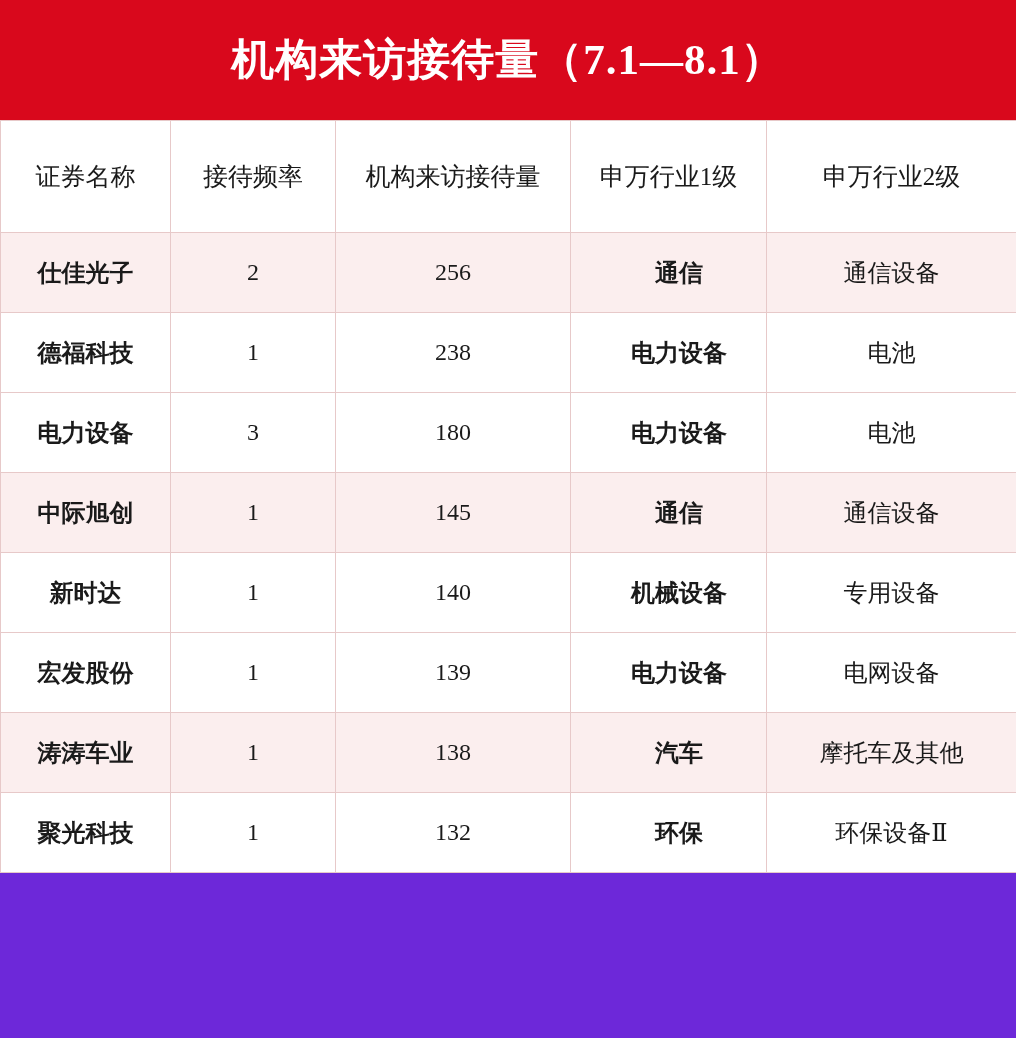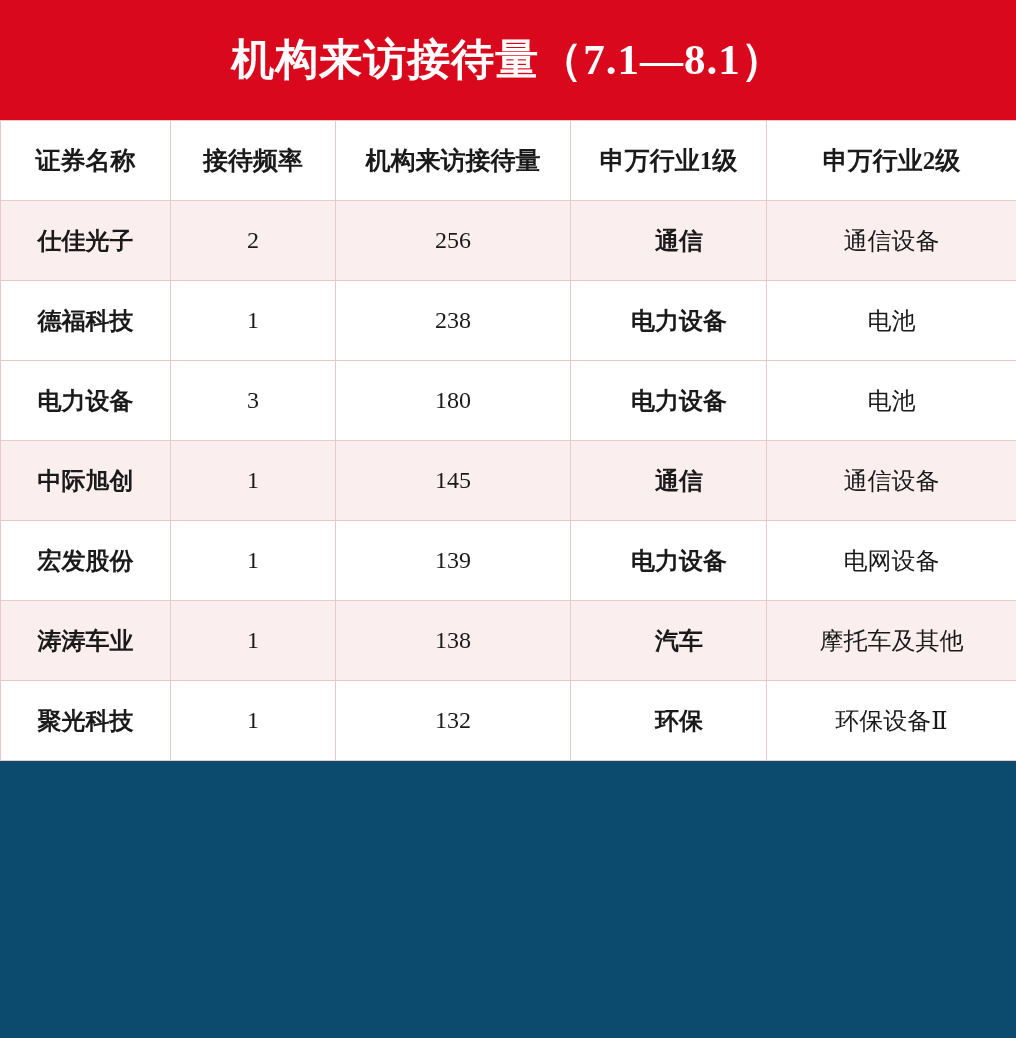--- a/index.html
+++ b/index.html
@@ -10,21 +10,21 @@
   body {
     width: 1016px;
     height: 1038px;
     font-family: "Liberation Serif", "DejaVu Serif", serif;
     overflow: hidden;
   }
   .sheet {
     position: relative;
     width: 1016px;
     height: 1038px;
-    background: #0c4a6e;
+    background: #6d28d9;
     box-sizing: border-box;
   }
   .title-bar {
     height: 120px;
     background: #d9081c;
     display: flex;
     align-items: center;
     justify-content: center;
     box-sizing: border-box;
   }
@@ -84,23 +84,23 @@
   table.data col.c3 { width: 196px; }
   table.data col.c4 { width: 250px; }
   table.data th, table.data td {
     border: 1px solid #e7c9c9;
     text-align: center;
     font-family: "Liberation Serif", "DejaVu Serif", serif;
     color: #1a1a1a;
     box-sizing: border-box;
   }
   table.data thead th {
-    height: 80px;
+    height: 112px;
     font-size: 25px;
-    font-weight: bold;
+    font-weight: normal;
     background: #ffffff;
   }
   table.data tbody td {
     height: 80px;
     font-size: 24px;
     background: #ffffff;
   }
   table.data tbody tr.alt td {
     background: #fbeeee;
     margin-top: 14px;
@@ -177,20 +177,27 @@
         <td class="ind2">电池</td>
       </tr>
       <tr class="alt">
         <td class="name">中际旭创</td>
         <td class="num">1</td>
         <td class="num">145</td>
         <td class="ind1">通信</td>
         <td class="ind2">通信设备</td>
       </tr>
       <tr>
+        <td class="name">新时达</td>
+        <td class="num">1</td>
+        <td class="num">140</td>
+        <td class="ind1">机械设备</td>
+        <td class="ind2">专用设备</td>
+      </tr>
+      <tr>
         <td class="name">宏发股份</td>
         <td class="num">1</td>
         <td class="num">139</td>
         <td class="ind1">电力设备</td>
         <td class="ind2">电网设备</td>
       </tr>
       <tr class="alt">
         <td class="name">涛涛车业</td>
         <td class="num">1</td>
         <td class="num">138</td>

